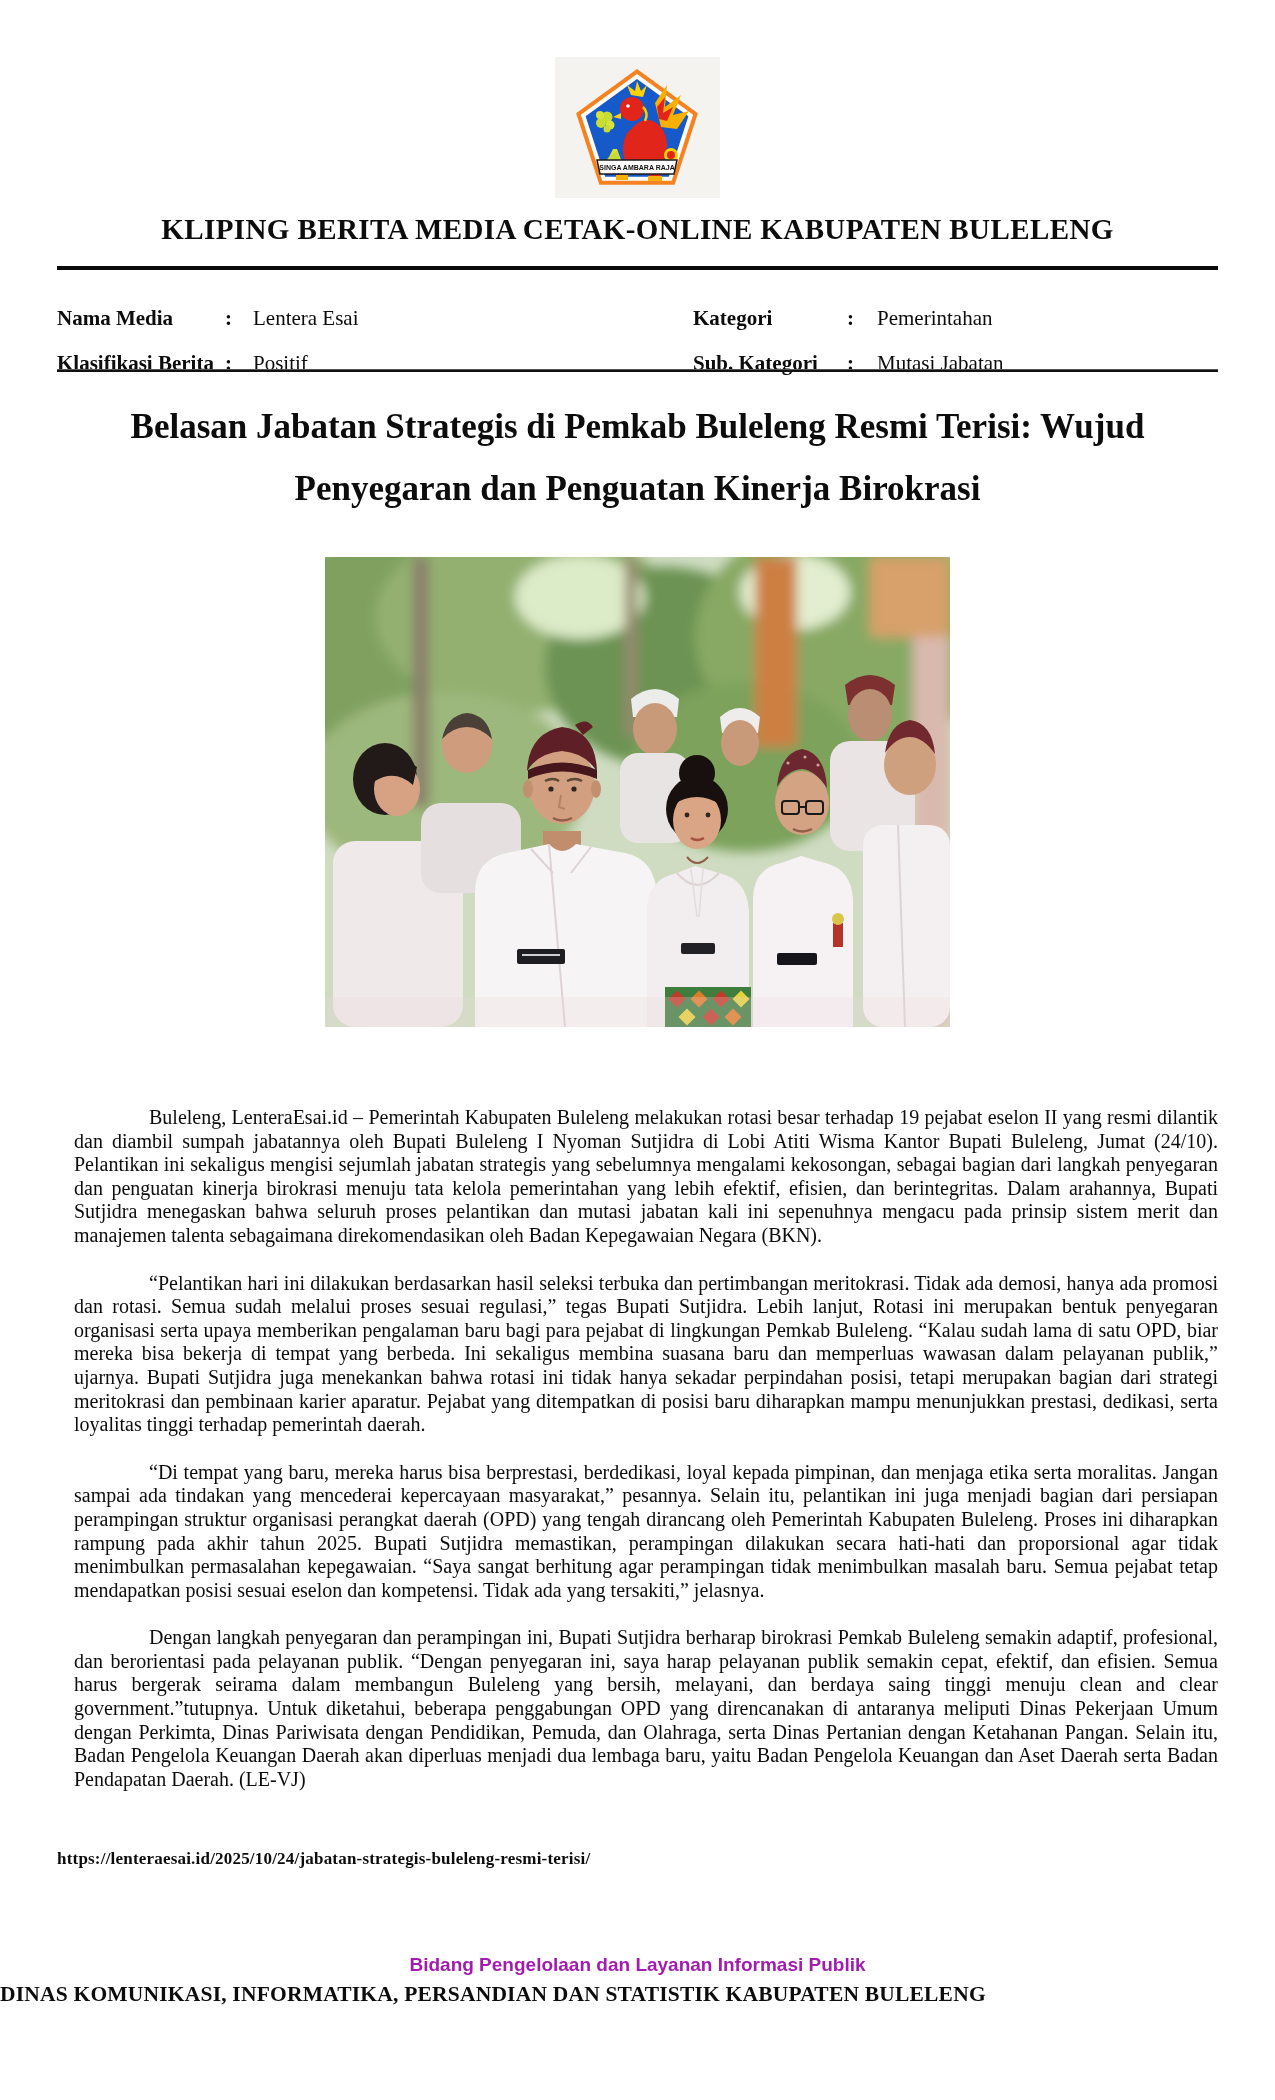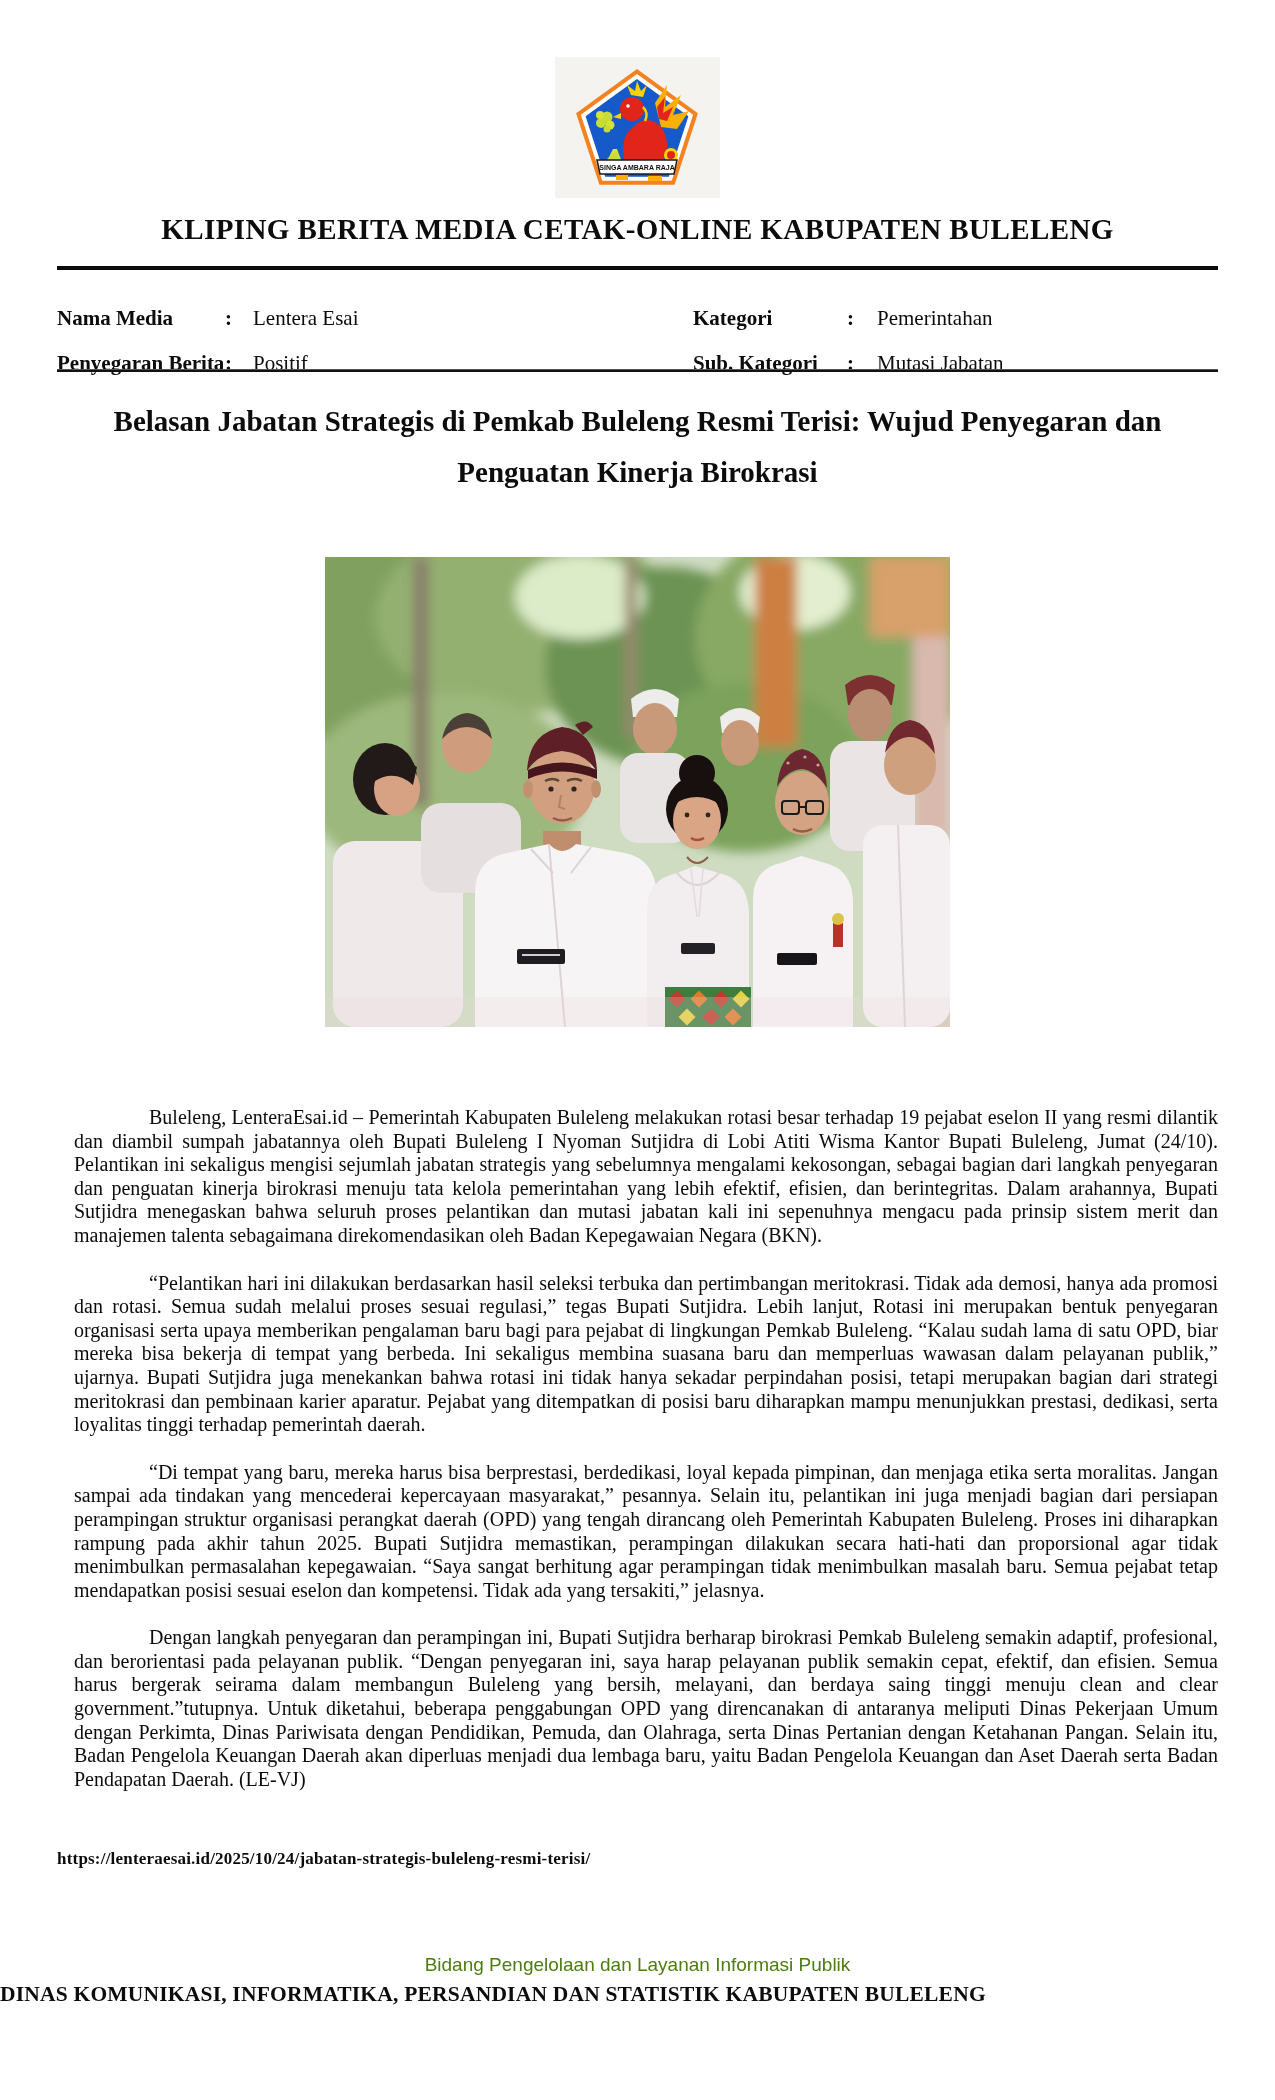--- a/index.html
+++ b/index.html
@@ -61,23 +61,23 @@
   .ml-value { left: 196px; }
   .mr-label { left: 636px; }
   .mr-colon { left: 790px; font-weight: bold; }
   .mr-value { left: 820px; }
   .article-title {
     position: absolute;
     top: 396px;
     left: 77px;
     width: 1121px;
     text-align: center;
-    font-size: 29px;
-    font-weight: bold;
-    line-height: 51px;
+    font-size: 35px;
+    font-weight: bold;
+    line-height: 62px;
   }
   .photo-wrap {
     position: absolute;
     top: 557px;
     left: 325px;
     width: 625px;
     height: 470px;
     overflow: hidden;
   }
   .body-text {
@@ -99,21 +99,22 @@
     letter-spacing: 0.2px;
   }
   .footer-line1 {
     position: absolute;
     top: 1954px;
     left: 0;
     width: 100%;
     text-align: center;
     font-family: "Liberation Sans", sans-serif;
     font-size: 19px;
-    color: #4d7c0f;
+    color: #a21caf;
+    font-weight: bold;
   }
   .footer-line2 {
     position: absolute;
     top: 1982px;
     left: 0;
     width: 100%;
     font-size: 21.5px;
     font-weight: bold;
     letter-spacing: 0.2px;
   }
@@ -173,21 +174,21 @@
 
   <div class="meta-row" style="top:288px">
     <span class="m-label ml-0">Nama Media</span>
     <span class="ml-colon">:</span>
     <span class="ml-value">Lentera Esai</span>
     <span class="m-label mr-label">Kategori</span>
     <span class="mr-colon">:</span>
     <span class="mr-value">Pemerintahan</span>
   </div>
   <div class="meta-row" style="top:333px">
-    <span class="m-label ml-0">Penyegaran Berita</span>
+    <span class="m-label ml-0">Klasifikasi Berita</span>
     <span class="ml-colon">:</span>
     <span class="ml-value">Positif</span>
     <span class="m-label mr-label">Sub. Kategori</span>
     <span class="mr-colon">:</span>
     <span class="mr-value">Mutasi Jabatan</span>
   </div>
 
   <div class="rule-thin" style="top:369px"></div>
 
   <div class="article-title">Belasan Jabatan Strategis di Pemkab Buleleng Resmi Terisi: Wujud Penyegaran dan Penguatan Kinerja Birokrasi</div>

